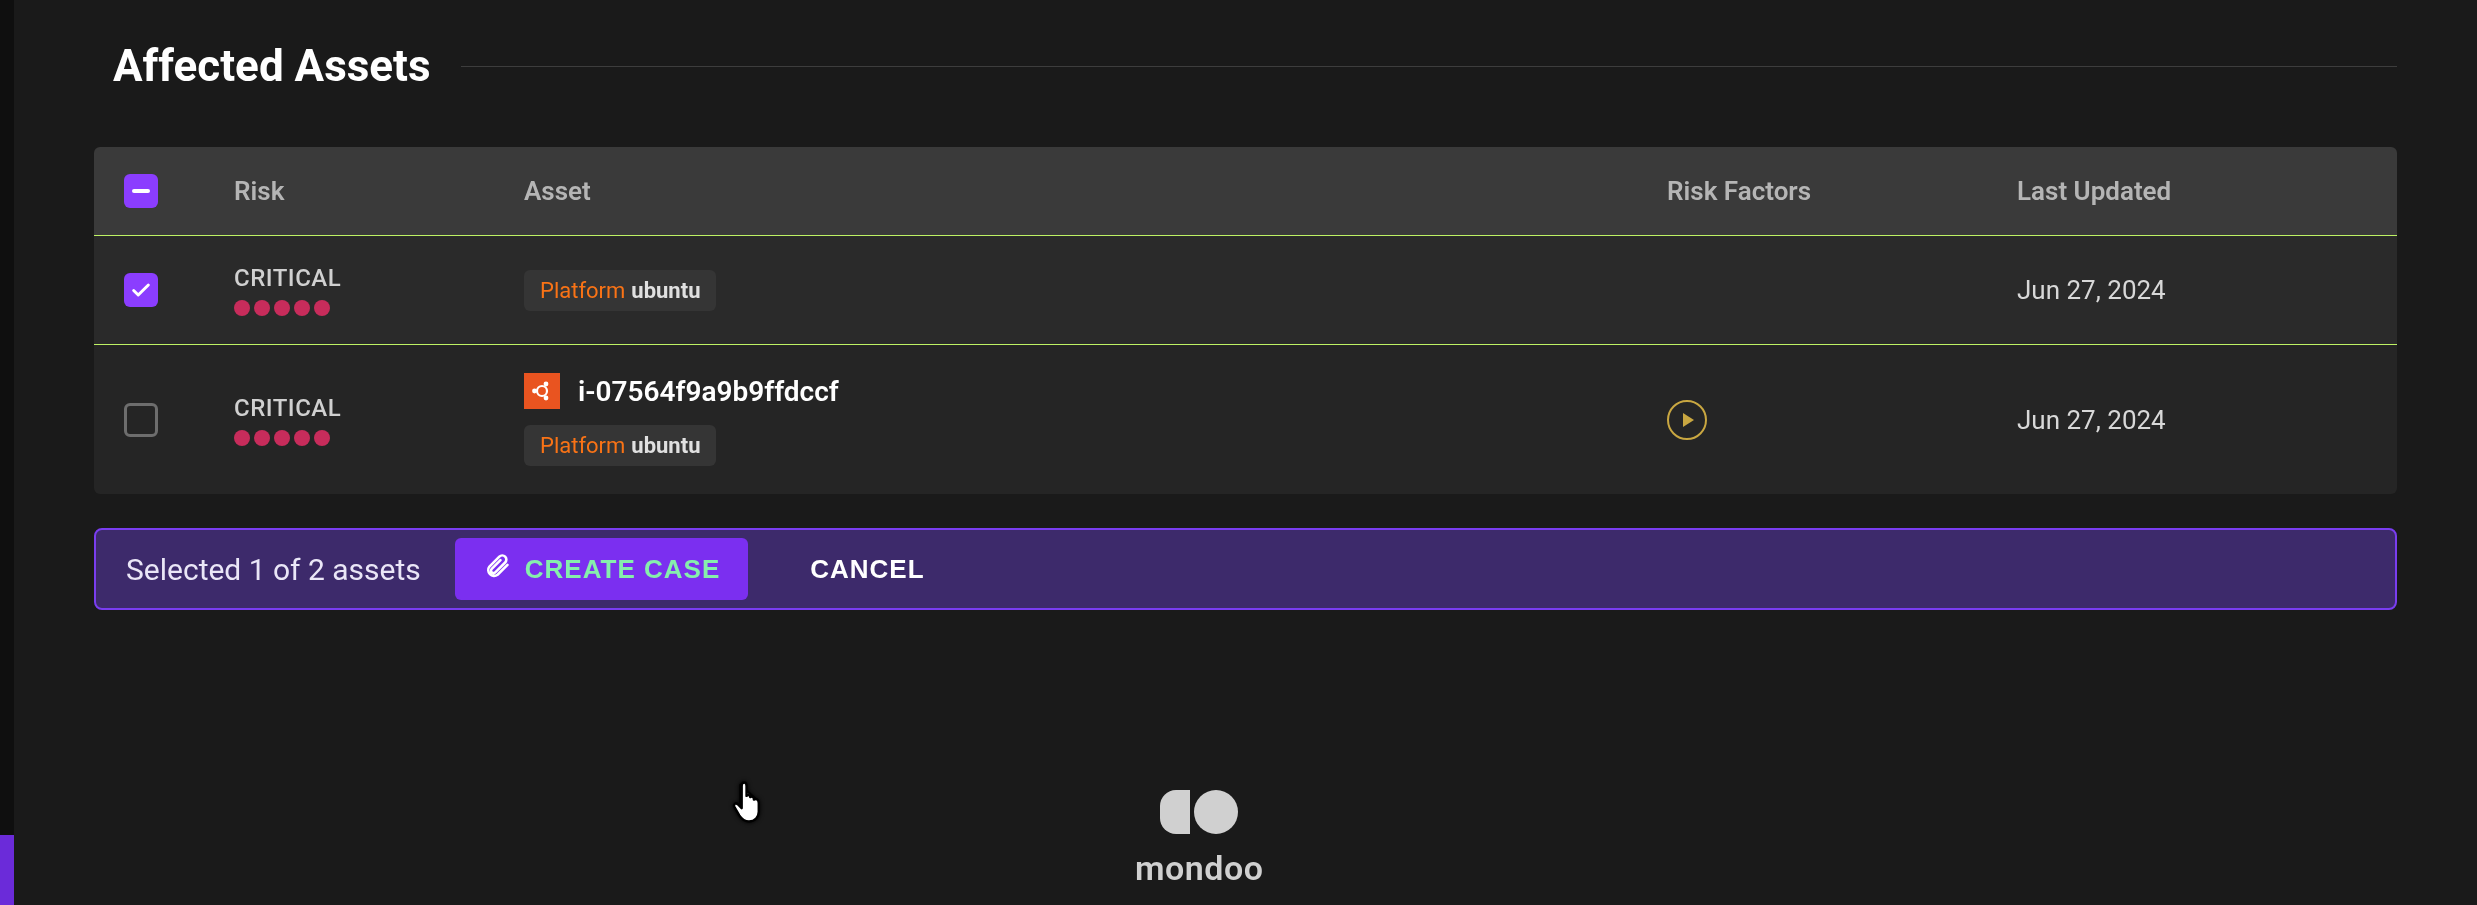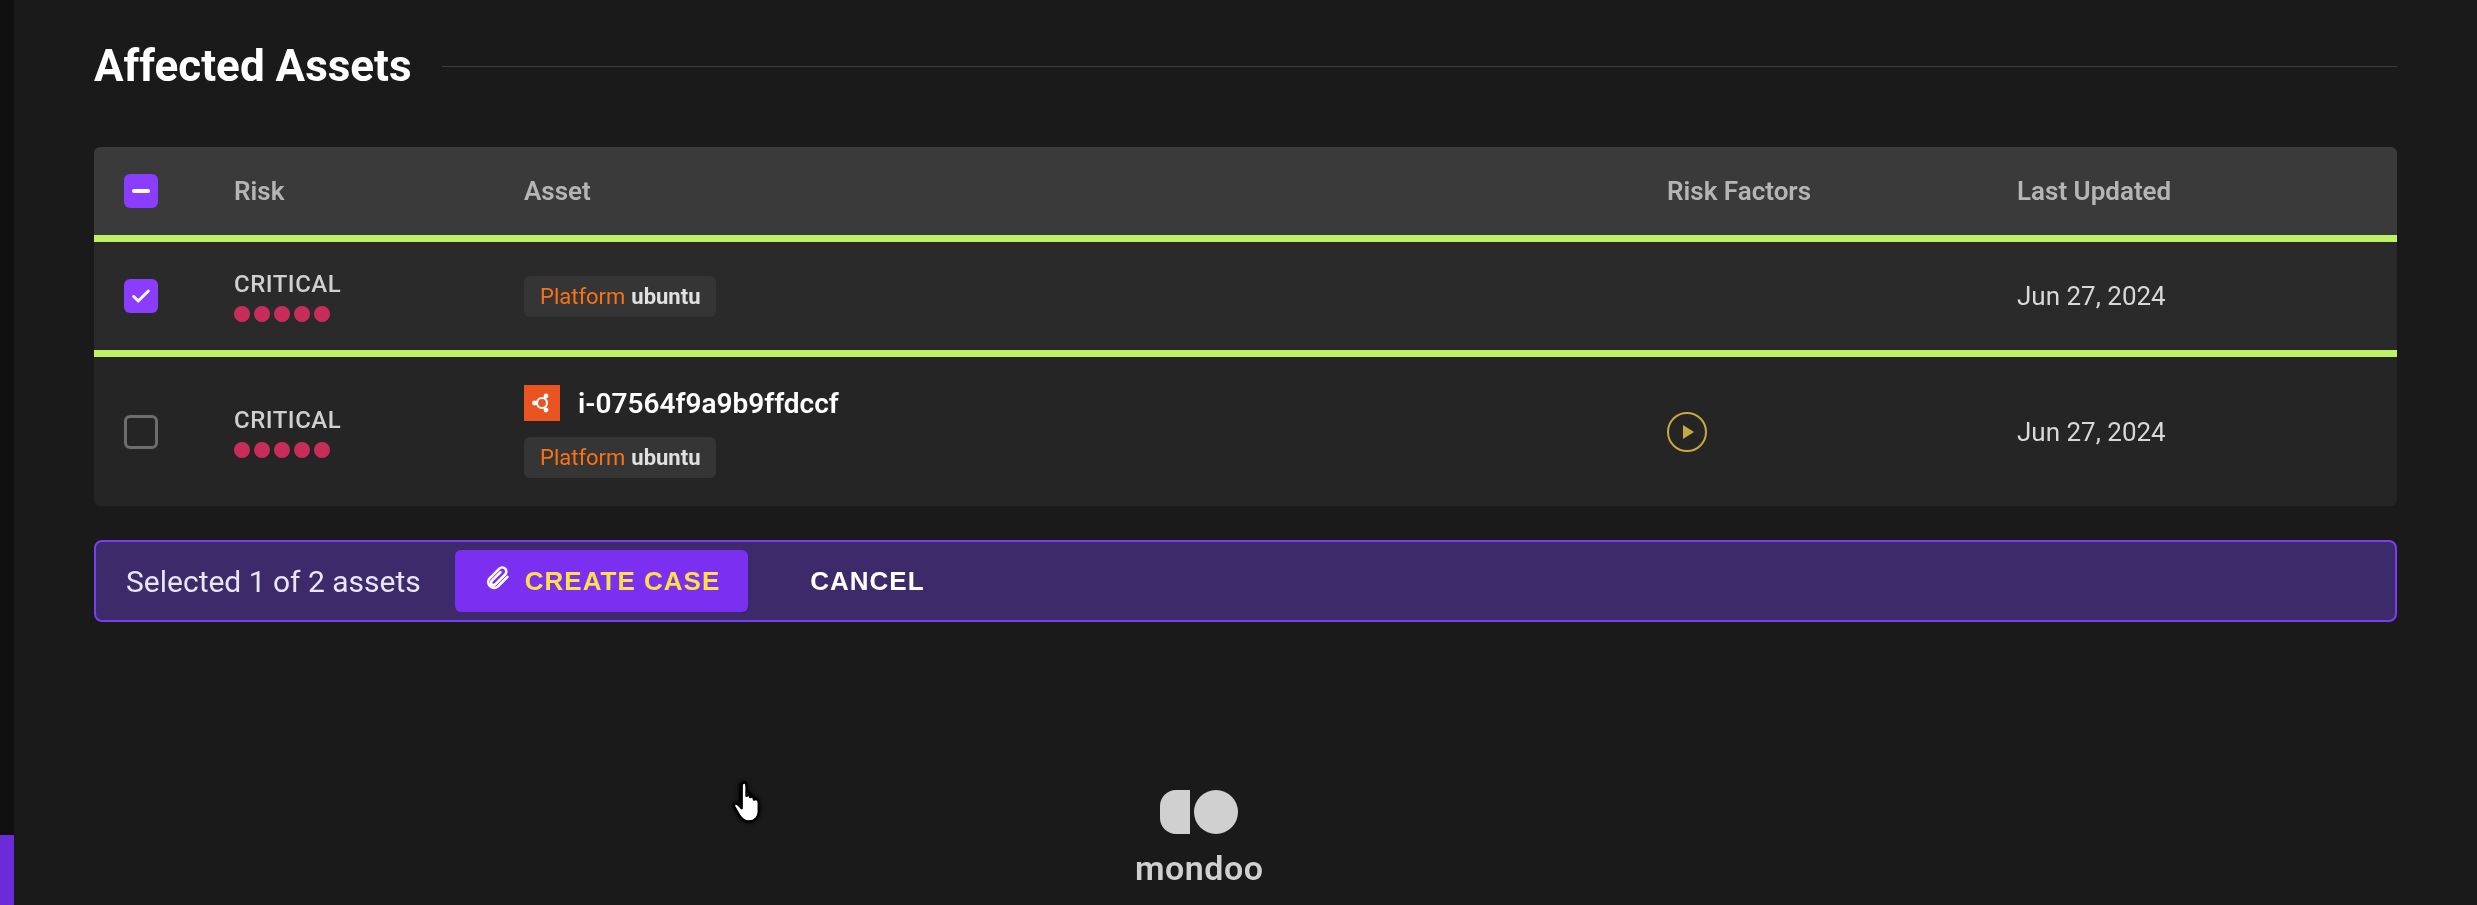--- a/index.html
+++ b/index.html
@@ -56,20 +56,21 @@
     display: flex;
     align-items: center;
     gap: 30px;
     margin-bottom: 55px;
   }
   .section-title {
     font-size: 44px;
     font-weight: 700;
     color: #fff;
     white-space: nowrap;
+    margin-left: 19px;
   }
   .section-rule {
     flex: 1;
     height: 1px;
     background: var(--divider);
   }
   .table {
     width: 100%;
     border-radius: 6px;
     overflow: hidden;
@@ -108,21 +109,21 @@
   .checkbox.checked svg { width:22px; height:22px; }
   .checkbox.empty {
     border: 3px solid #6d6d6d;
     background: transparent;
   }
   .tbody .row {
     display: grid;
     grid-template-columns: 110px 290px 1fr 350px 350px;
     align-items: center;
     padding: 28px 30px;
-    border-top: 7px solid #bef264;
+    border-top: 1px solid #bef264;
     background: var(--row-bg);
   }
   .tbody .row:nth-child(2){ background: var(--row-alt);}
   .risk-cell {
     display:flex; flex-direction:column; gap:8px;
   }
   .risk-label {
     font-size: 24px;
     font-weight: 500;
     color: #d0d0d0;
@@ -205,21 +206,21 @@
     gap:14px;
     padding: 0 28px;
     font-size: 26px;
     font-weight:600;
     letter-spacing: 1px;
     cursor:pointer;
     border:none;
   }
   .btn.primary {
     background: #7b2ff0;
-    color:#fde047;
+    color:#86efac;
   }
   .btn.ghost {
     background: transparent;
     color:#fff;
   }
   .clip-icon svg { width:28px; height:28px; }
   
   .footer-logo {
     position:absolute;
     left: 1135px;

